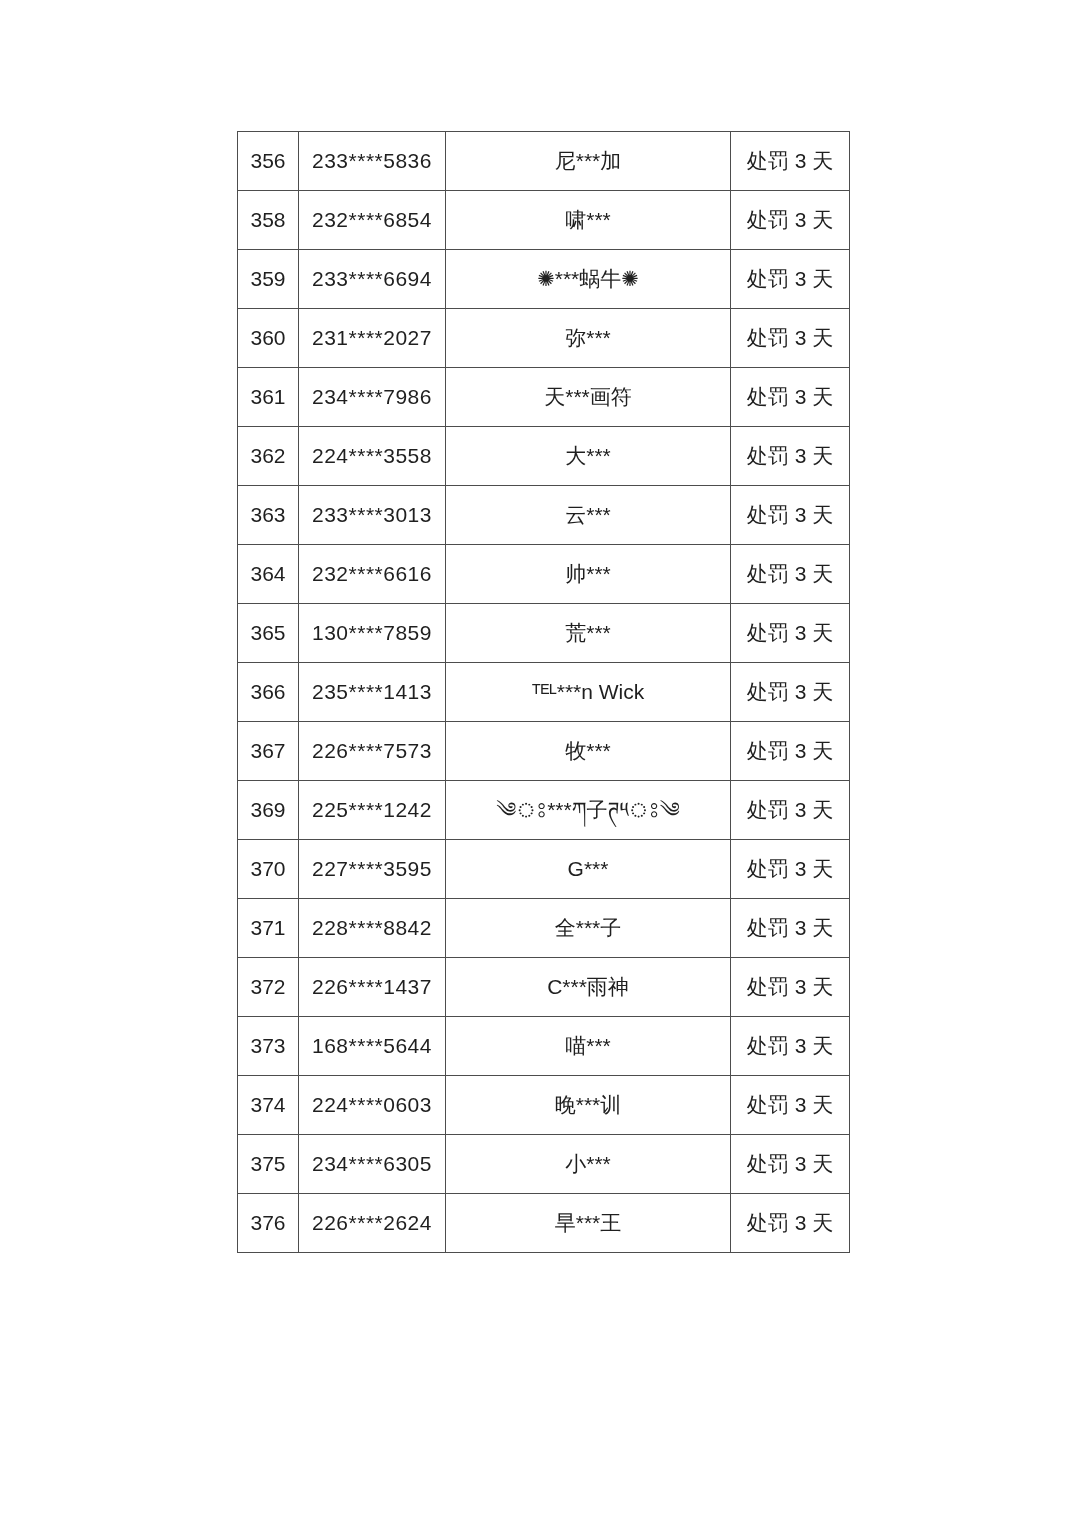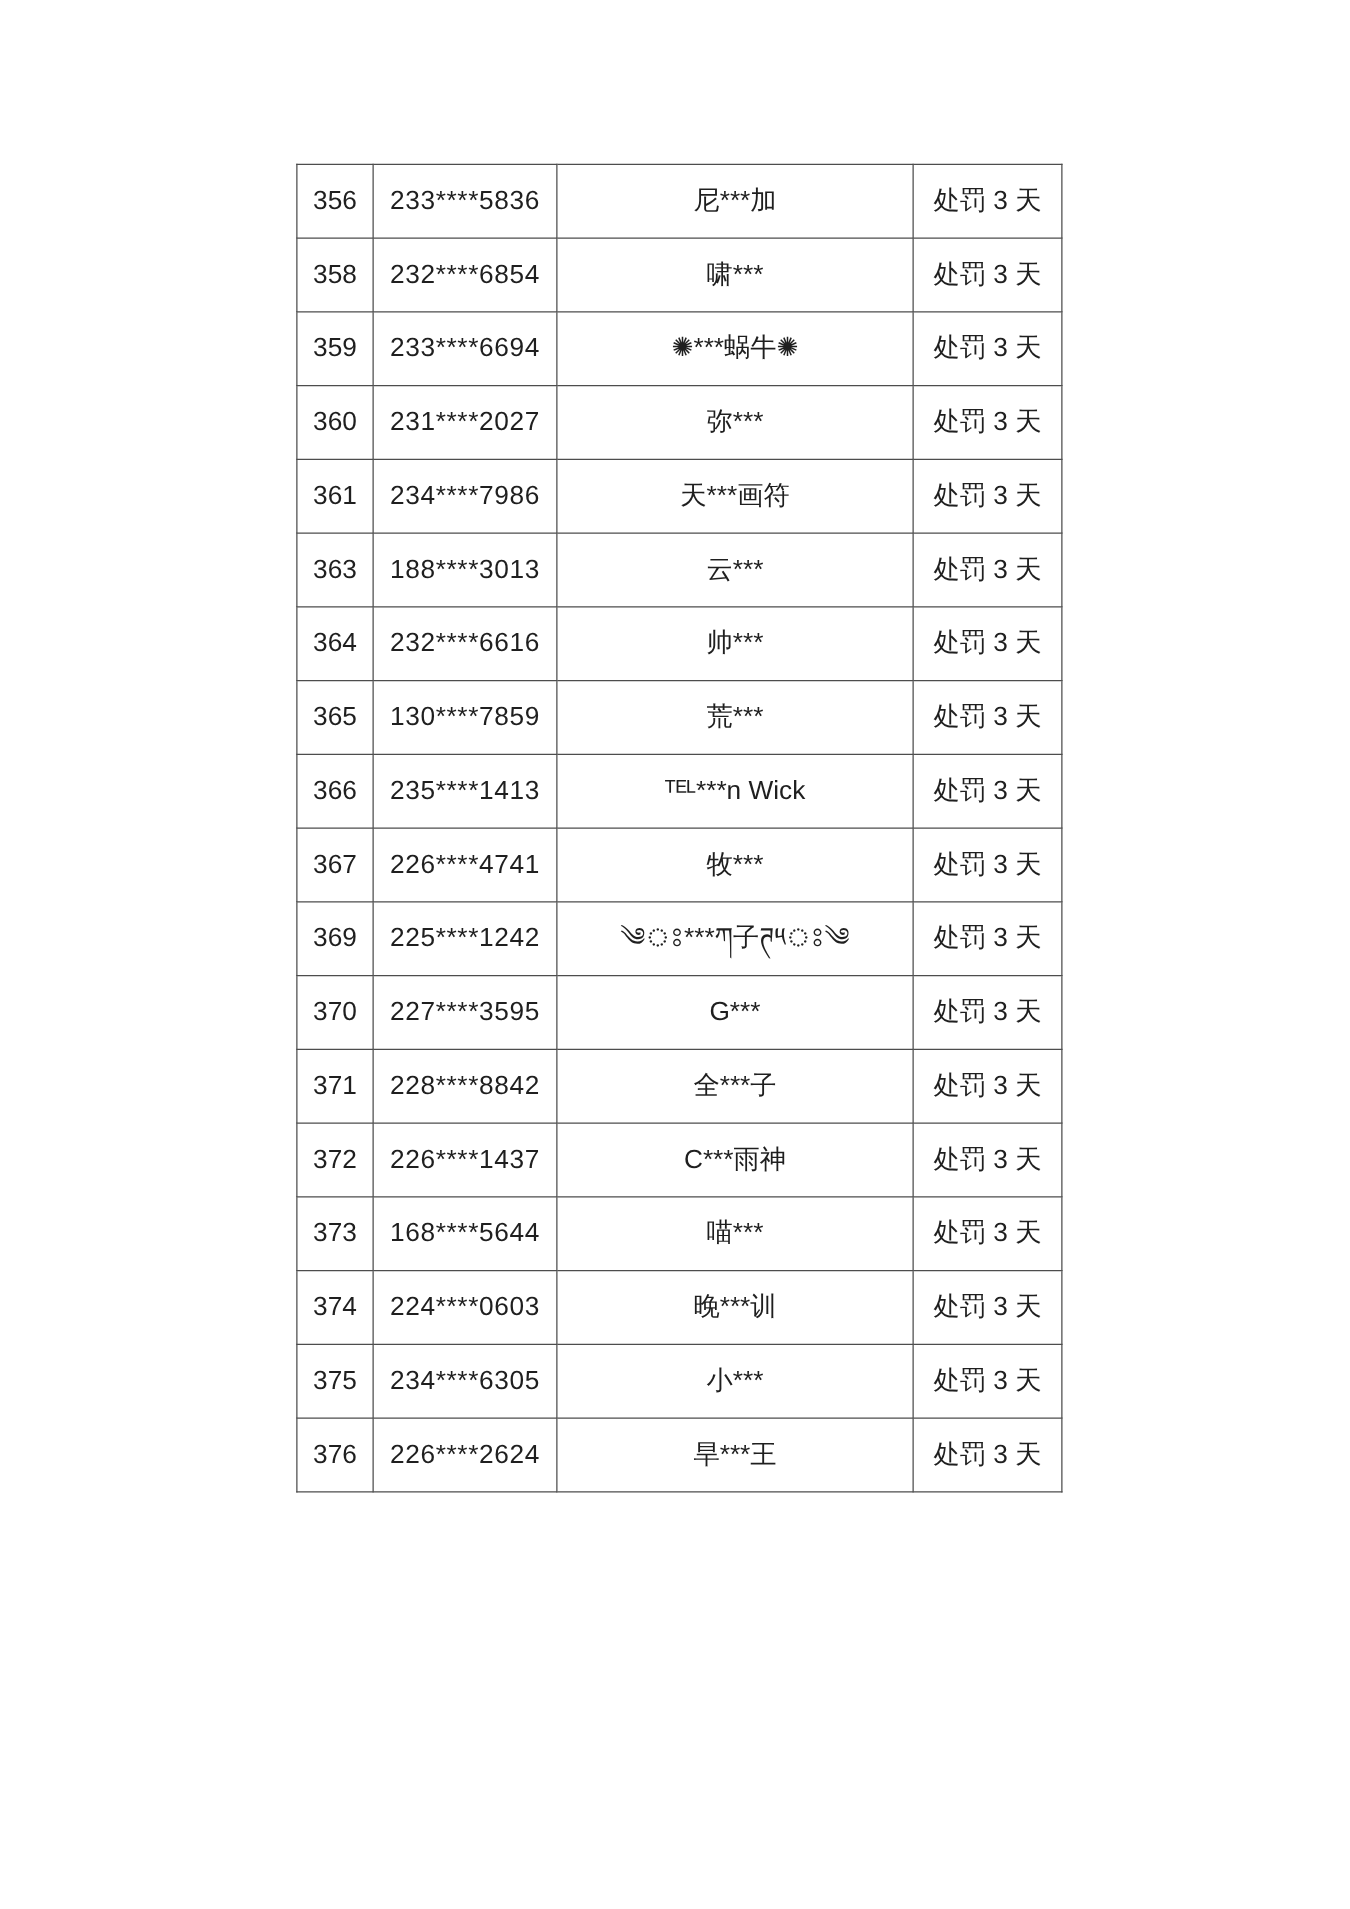--- a/index.html
+++ b/index.html
@@ -75,22 +75,28 @@
             <td class="c-nick">弥***</td>
             <td class="c-penalty">处罚 3 天</td>
           </tr>
           <tr>
             <td class="c-no">361</td>
             <td class="c-account">234****7986</td>
             <td class="c-nick">天***画符</td>
             <td class="c-penalty">处罚 3 天</td>
           </tr>
           <tr>
+            <td class="c-no">362</td>
+            <td class="c-account">224****3558</td>
+            <td class="c-nick">大***</td>
+            <td class="c-penalty">处罚 3 天</td>
+          </tr>
+          <tr>
             <td class="c-no">363</td>
-            <td class="c-account">188****3013</td>
+            <td class="c-account">233****3013</td>
             <td class="c-nick">云***</td>
             <td class="c-penalty">处罚 3 天</td>
           </tr>
           <tr>
             <td class="c-no">364</td>
             <td class="c-account">232****6616</td>
             <td class="c-nick">帅***</td>
             <td class="c-penalty">处罚 3 天</td>
           </tr>
           <tr>
@@ -100,21 +106,21 @@
             <td class="c-penalty">处罚 3 天</td>
           </tr>
           <tr>
             <td class="c-no">366</td>
             <td class="c-account">235****1413</td>
             <td class="c-nick">ᵀᴱᴸ***n Wick</td>
             <td class="c-penalty">处罚 3 天</td>
           </tr>
           <tr>
             <td class="c-no">367</td>
-            <td class="c-account">226****4741</td>
+            <td class="c-account">226****7573</td>
             <td class="c-nick">牧***</td>
             <td class="c-penalty">处罚 3 天</td>
           </tr>
           <tr>
             <td class="c-no">369</td>
             <td class="c-account">225****1242</td>
             <td class="c-nick">༄ঃ***ཀ子ཊ༥ঃ༄</td>
             <td class="c-penalty">处罚 3 天</td>
           </tr>
           <tr>

